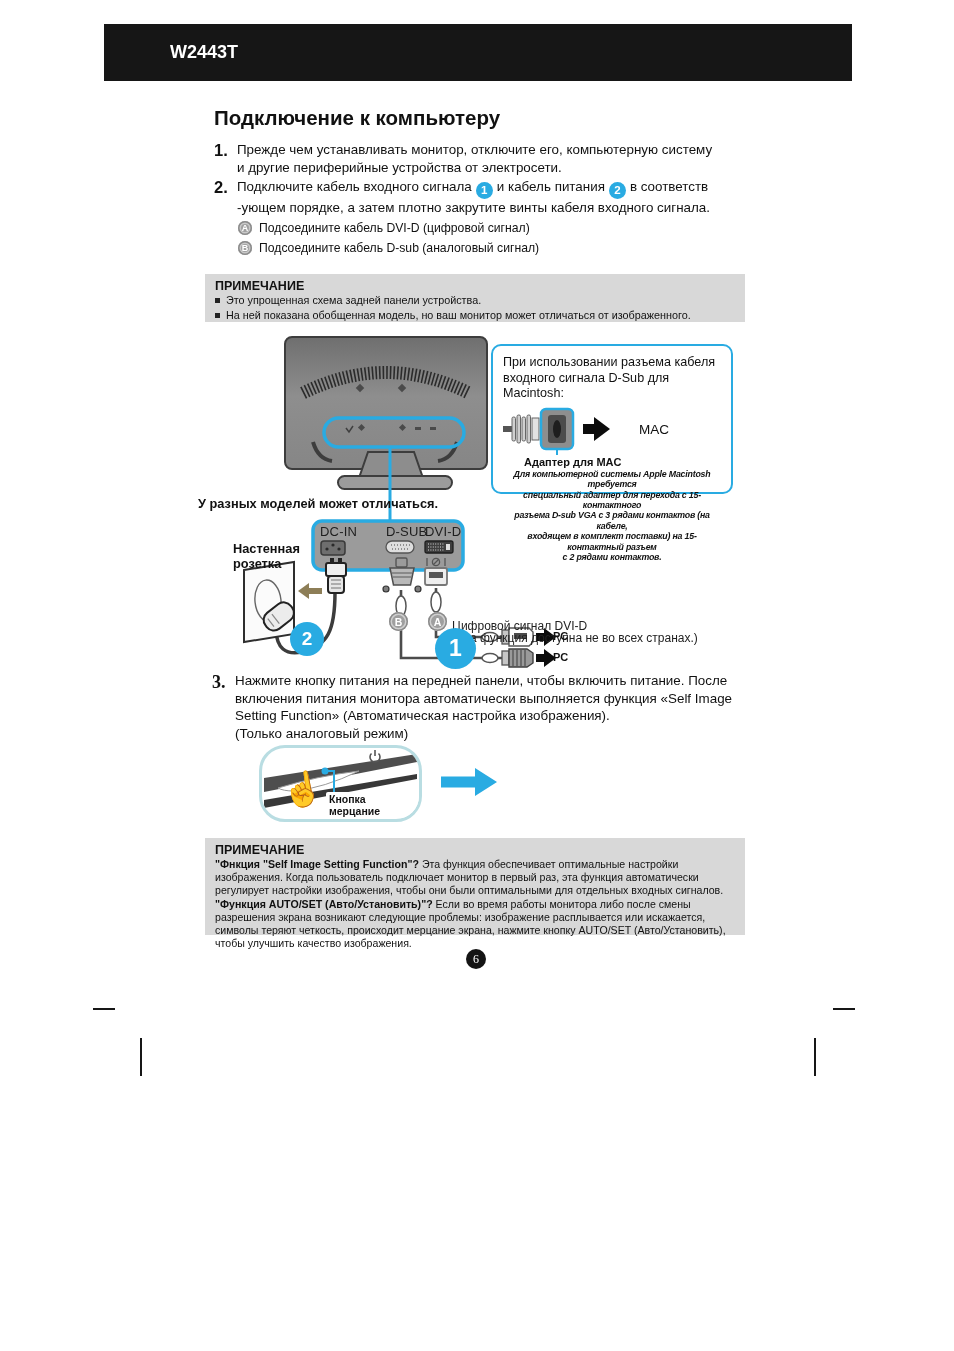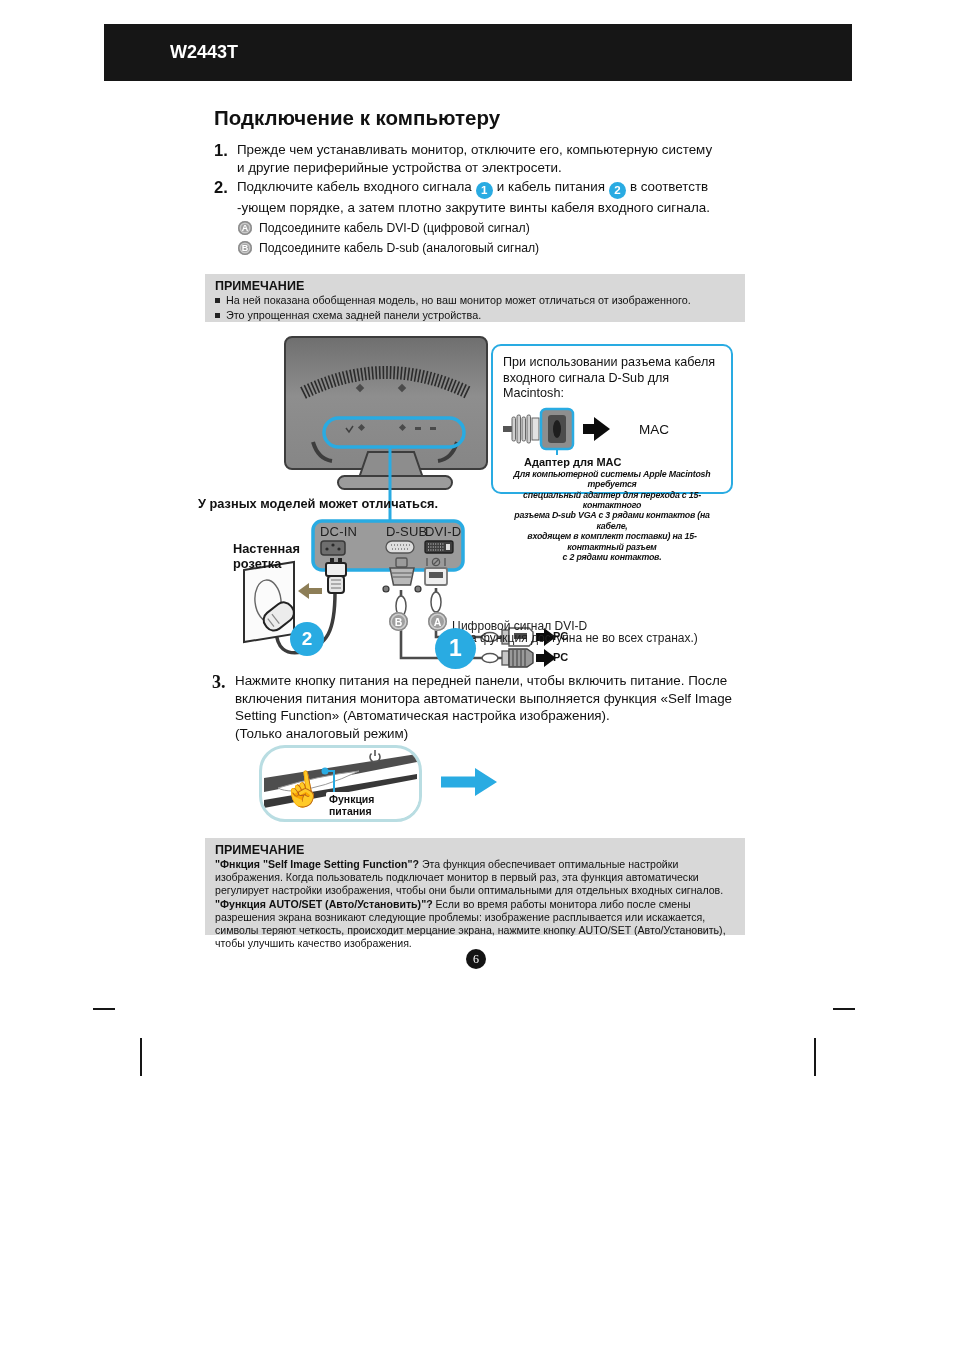--- a/index.html
+++ b/index.html
@@ -104,25 +104,25 @@
   </div>
   <div class="abs connect-row" style="left:238px;top:241px;">
     <span class="mini-badge">B</span>
     <span>Подсоедините кабель D-sub (аналоговый сигнал)</span>
   </div>
 
   <div class="abs note-box" style="left:205px;top:274px;width:540px;height:48px;">
     <div class="note-heading">ПРИМЕЧАНИЕ</div>
     <div class="note-bullet">
       <span class="sq"></span>
-      <span>На ней показана обобщенная модель, но ваш монитор может отличаться от изображенного.</span>
+      <span>Это упрощенная схема задней панели устройства.</span>
     </div>
     <div class="note-bullet">
       <span class="sq"></span>
-      <span>Это упрощенная схема задней панели устройства.</span>
+      <span>На ней показана обобщенная модель, но ваш монитор может отличаться от изображенного.</span>
     </div>
   </div>
 
   <svg class="abs" style="left:180px;top:330px;" width="600" height="345" viewBox="0 0 600 345">
     <defs>
       <linearGradient id="gb" x1="0" y1="0" x2="0" y2="1">
         <stop offset="0" stop-color="#6f6f6f"></stop>
           <stop offset="0.45" stop-color="#8e8e8e"></stop>
           <stop offset="1" stop-color="#868686"></stop>
       </linearGradient>
@@ -290,21 +290,21 @@
       <polygon points="2,52 155,26 155,31 2,60" fill="#383838"></polygon>
       <path d="M16,40 Q55,28 97,23 Q62,40 32,43 Q21,43 16,40 z" fill="#fff" stroke="#9a9a9a" stroke-width="1"></path>
       <g stroke="#555" fill="none" stroke-width="1.6">
         <path d="M109.5,5.5 a5,5 0 1 0 7,0"></path>
         <line x1="113" y1="2" x2="113" y2="8"></line>
       </g>
       <circle cx="63" cy="23" r="3.5" fill="#29ABE2"></circle>
       <path d="M63,23 H72 V46" stroke="#29ABE2" stroke-width="2" fill="none"></path>
     </svg>
     <span class="abs hand-glyph">☝</span>
-    <span class="abs power-btn-label">Функция питания</span>
+    <span class="abs power-btn-label">Кнопка мерцание</span>
   </div>
 
   <svg class="abs" style="left:441px;top:768px;" width="56" height="28" viewBox="0 0 56 28">
     <polygon points="0,8.5 34,8.5 34,0 56,14 34,28 34,19.5 0,19.5" fill="#29ABE2"></polygon>
   </svg>
 
 
   <div class="abs note-box" style="left:205px;top:838px;width:540px;height:97px;">
     <div class="note-heading">ПРИМЕЧАНИЕ</div>
     <div class="note2-text"><b>"Фнкция "Self Image Setting Function"?</b><span> Эта функция обеспечивает оптимальные настройки изображения. Когда пользователь подключает монитор в первый раз, эта функция автоматически регулирует настройки изображения, чтобы они были оптимальными для отдельных входных сигналов. </span><b>"Функция AUTO/SET (Авто/Установить)"?</b><span> Если во время работы монитора либо после смены разрешения экрана возникают следующие проблемы: изображение расплывается или искажается, символы теряют четкость, происходит мерцание экрана, нажмите кнопку AUTO/SET (Авто/Установить), чтобы улучшить качество изображения.</span></div>

